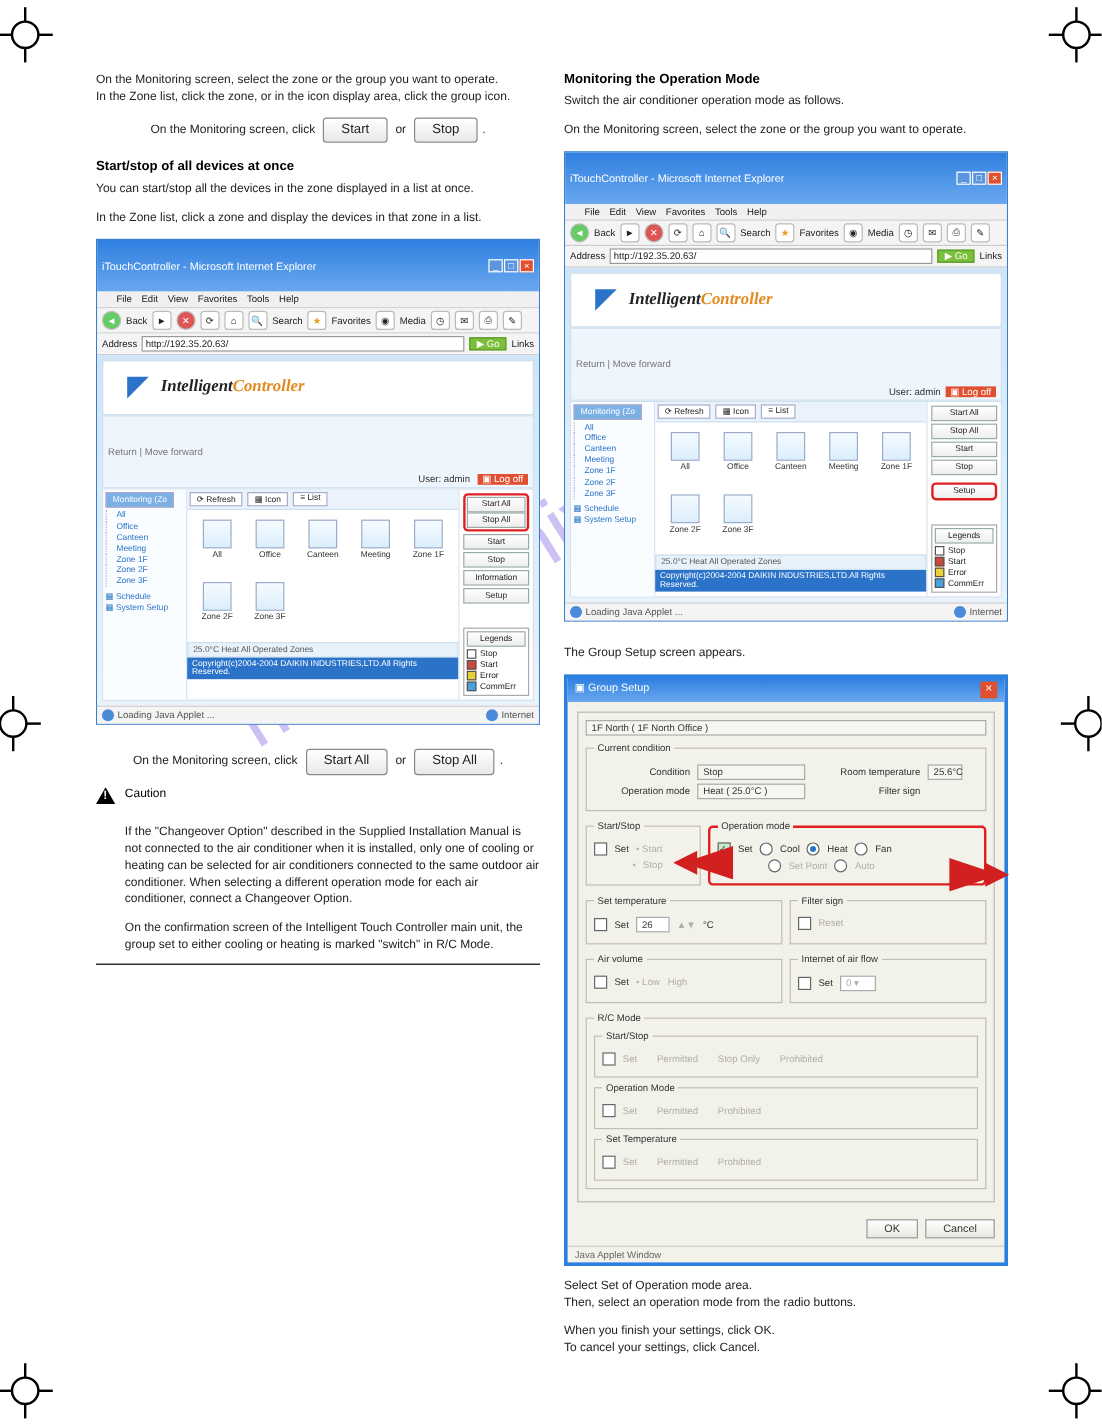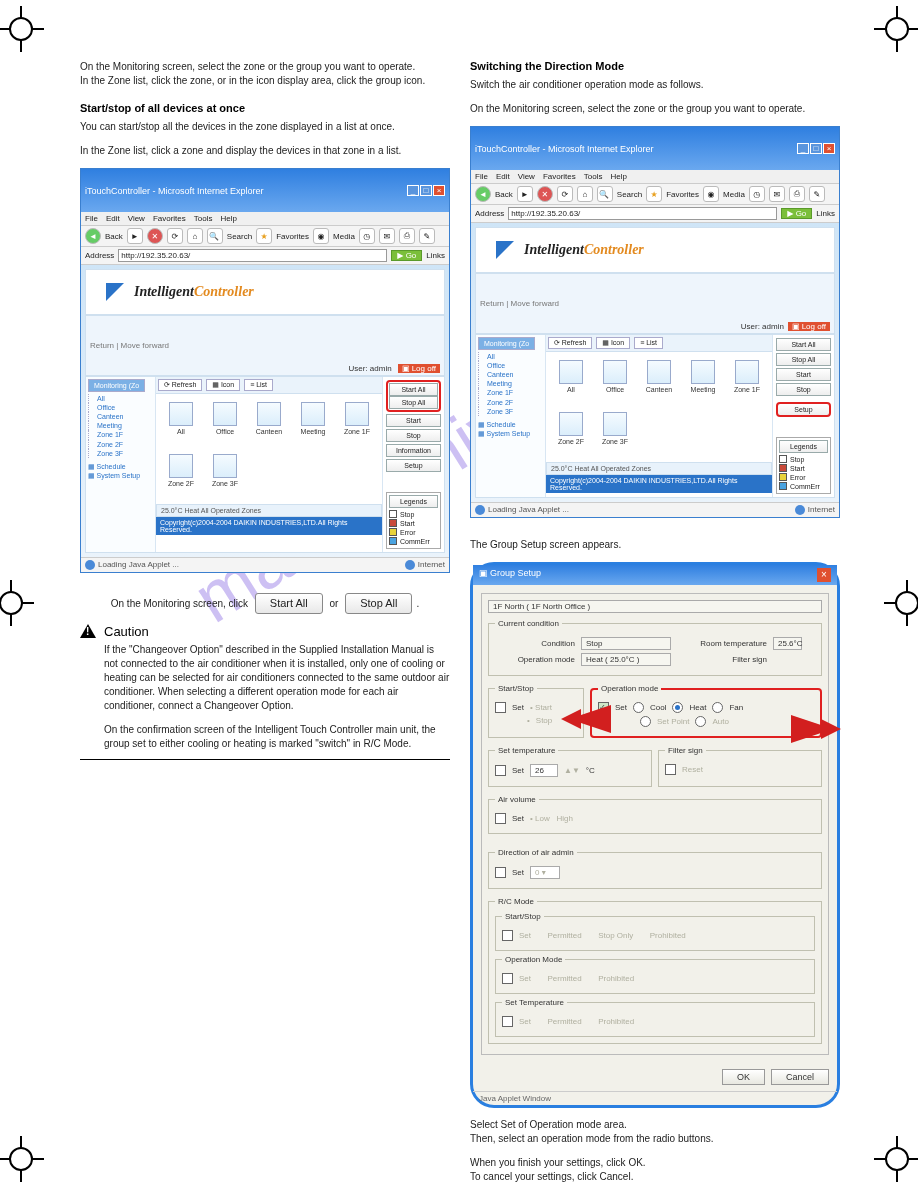--- a/index.html
+++ b/index.html
@@ -64,21 +64,21 @@
     justify-content:space-between;
     align-items:center;
     font-size:9px;
   }
   .win-btns span {
     display:inline-block;width:12px;height:11px;border:1px solid #fff;margin-left:1px;
     background:#5a95dd;font-size:8px;text-align:center;line-height:10px;
   }
   .win-btns span.close{background:#e05030;}
   .menu-bar {
-    background:#f0f0f0;border-bottom:1px solid #ccc;padding:2px 4px;font-size:8px;
+    background:#f0f0f0;border-bottom:1px solid #ccc;padding:2px 16px;font-size:8px;
   }
   .menu-bar span{margin-right:8px;}
   .tool-bar {
     background:#f4f4f4;border-bottom:1px solid #ccc;padding:2px 4px;display:flex;align-items:center;gap:4px;
   }
   .tb-btn{width:16px;height:16px;border:1px solid #bbb;border-radius:3px;background:#fff;display:inline-flex;align-items:center;justify-content:center;font-size:8px;}
   .tb-btn.green{background:#66cc66;color:#fff;border-radius:50%;}
   .tb-btn.red{background:#dd5555;color:#fff;border-radius:50%;}
   .addr-bar{background:#f4f4f4;border-bottom:1px solid #ccc;padding:2px 4px;display:flex;align-items:center;gap:4px;}
   .addr-input{flex:1;border:1px solid #999;background:#fff;padding:1px 2px;font-size:8px;}
@@ -176,20 +176,26 @@
       <div class="c"></div>
     </div>
 
   <div class="watermark">manualshive.com</div>
 
   <div class="col-left">
     <div class="body-text">
       <span>On the Monitoring screen, select the zone or the group you want to operate.</span><br>
       <span>In the Zone list, click the zone, or in the icon display area, click the group icon.</span>
     </div>
+    <div class="body-text inline-center">
+      <span>On the Monitoring screen, click</span>
+      <span class="btn-inline">Start</span>
+      <span>or</span>
+      <span class="btn-inline">Stop</span>.
+    </div>
 
     <div class="section-heading" style="margin-top:14px;">Start/stop of all devices at once</div>
     <div class="body-text">You can start/stop all the devices in the zone displayed in a list at once.</div>
     <div class="body-text">In the Zone list, click a zone and display the devices in that zone in a list.</div>
 
     <div class="browser-window">
       <div class="title-bar">
         <span>iTouchController - Microsoft Internet Explorer</span>
         <span class="win-btns"><span>_</span><span>□</span><span class="close">×</span></span>
       </div>
@@ -308,29 +314,29 @@
     <div class="body-text inline-center">
       <span>On the Monitoring screen, click</span>
       <span class="btn-inline">Start All</span>
       <span>or</span>
       <span class="btn-inline">Stop All</span>.
     </div>
 
     <div class="caution-row">
       <div class="caution-tri"></div>
       <div>
-        <div style="font-size:13px;margin-bottom:4px;"><span>Caution</span></div>
+        <div style="font-size:10px;margin-bottom:20px;"><span>Caution</span></div>
         <div class="body-text">If the "Changeover Option" described in the Supplied Installation Manual is not connected to the air conditioner when it is installed, only one of cooling or heating can be selected for air conditioners connected to the same outdoor air conditioner. When selecting a different operation mode for each air conditioner, connect a Changeover Option.</div>
         <div class="body-text" style="margin-bottom:0;">On the confirmation screen of the Intelligent Touch Controller main unit, the group set to either cooling or heating is marked "switch" in R/C Mode.</div>
       </div>
     </div>
   </div>
 
   <div class="col-right">
-    <div class="section-heading">Switching the Direction Mode</div>
+    <div class="section-heading">Monitoring the Operation Mode</div>
     <div class="body-text">Switch the air conditioner operation mode as follows.</div>
     <div class="body-text">On the Monitoring screen, select the zone or the group you want to operate.</div>
 
     <div class="browser-window">
       <div class="title-bar">
         <span>iTouchController - Microsoft Internet Explorer</span>
         <span class="win-btns"><span>_</span><span>□</span><span class="close">×</span></span>
       </div>
       <div class="menu-bar">
         <span>File</span><span>Edit</span><span>View</span><span>Favorites</span><span>Tools</span><span>Help</span>
@@ -430,21 +436,21 @@
         </div>
       </div>
       <div class="footer-sts">
         <span><span class="globe"></span><span>Loading Java Applet ...</span></span>
         <span><span class="globe"></span><span>Internet</span></span>
       </div>
     </div>
 
     <div class="body-text">The Group Setup screen appears.</div>
 
-    <div class="dialog" style="position:relative;border-radius:24px;">
+    <div class="dialog" style="position:relative;">
       <div class="dlg-title">
         <span>▣ <span>Group Setup</span></span>
         <span class="dlg-close">×</span>
       </div>
       <div class="dlg-body">
         <div class="grp-box">
           <div class="txtin ro" style="margin-bottom:6px;">1F North ( 1F North Office )</div>
           <fieldset class="fs">
               <legend class="lg">Current condition</legend>
             <div class="fld-row">
@@ -504,31 +510,31 @@
             </fieldset>
             <fieldset class="fs" style="flex:1;">
                 <legend class="lg">Filter sign</legend>
               <div class="fld-row dim">
                   <span class="cbx"></span>
                   <span>Reset</span>
                 </div>
             </fieldset>
           </div>
 
-          <div style="display:flex;gap:6px;flex-direction:column;">
+          <div style="display:flex;gap:6px;">
             <fieldset class="fs" style="flex:1;">
                 <legend class="lg">Air volume</legend>
               <div class="fld-row">
                   <span class="cbx"></span>
                   <span>Set</span>
                 <span class="dim">• <span>Low</span> &nbsp; <span>High</span></span>
               </div>
             </fieldset>
             <fieldset class="fs" style="flex:1;">
-                <legend class="lg">Direction of air admin</legend>
+                <legend class="lg">Internet of air flow</legend>
               <div class="fld-row">
                   <span class="cbx"></span>
                   <span>Set</span>
                 <span class="txtin dim" style="width:30px;">0 ▾</span>
               </div>
             </fieldset>
           </div>
 
           <fieldset class="fs">
               <legend class="lg">R/C Mode</legend>

